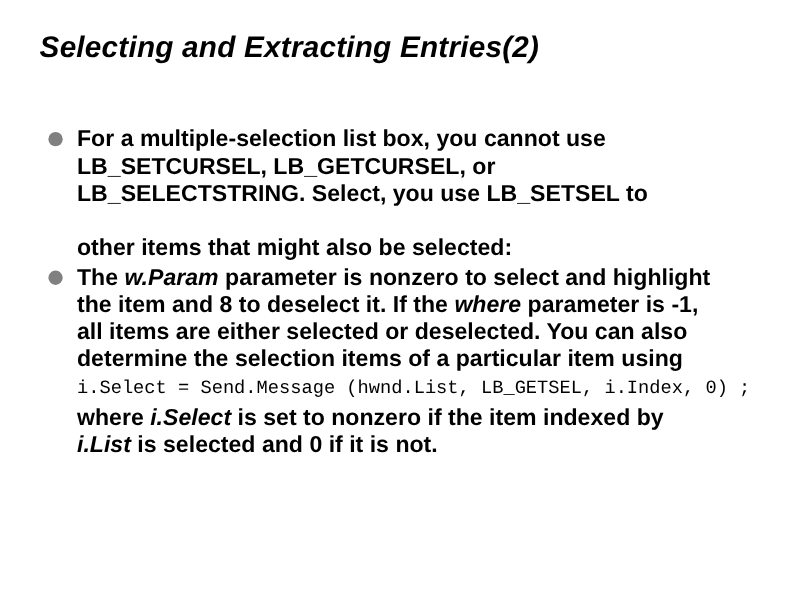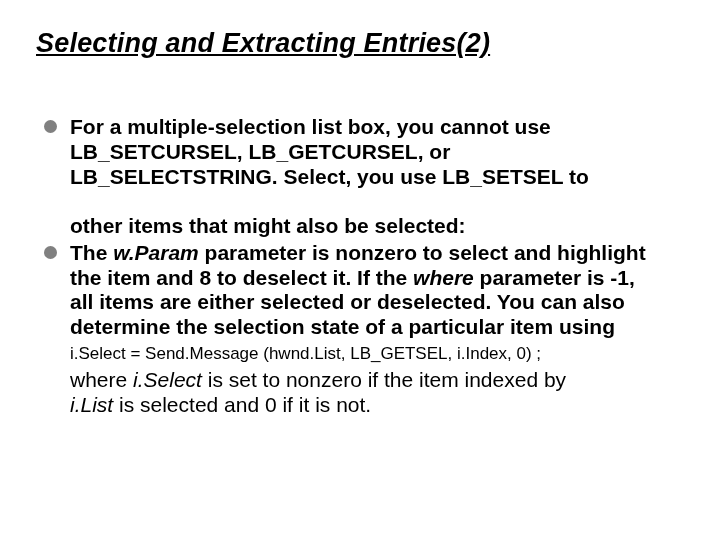--- a/index.html
+++ b/index.html
@@ -16,21 +16,20 @@
     width: 720px;
     height: 540px;
     padding: 28px 36px 0 36px;
   }
   .title {
     font-size: 27px;
     font-weight: bold;
     font-style: italic;
     margin: 0 0 56px 0;
     letter-spacing: 0.2px;
-    text-decoration: underline;
   }
   ul.bullets {
     list-style: none;
     margin: 0;
     padding: 0 4px 0 8px;
     font-weight: bold;
   }
   ul.bullets > li {
     position: relative;
     padding-left: 26px;
@@ -47,25 +46,27 @@
     height: 13px;
     background: #808080;
     border-radius: 50%;
   }
   .sub {
     padding-left: 34px;
     font-size: 17px;
     line-height: 1.25;
     margin-top: 3px;
     margin-bottom: 4px;
+    font-family: Liberation Mono, monospace;
   }
   .cont {
     padding-left: 34px;
     font-size: 21px;
     line-height: 1.18;
+    font-weight: bold;
   }
   .ital { font-style: italic; }
 </style>
 </head>
 <body>
 
 <div class="slide">
 
   <h1 class="title">Selecting and Extracting Entries(2)</h1>
 
@@ -76,21 +77,21 @@
       <span>LB_SETCURSEL, LB_GETCURSEL, or</span><br>
       <span>LB_SELECTSTRING. Select, you use LB_SETSEL to</span><br>
       <br>
       <span>other items that might also be selected:</span><br>
     </li>
 
     <li>
       <span>The </span><span class="ital">w.Param</span><span> parameter is nonzero to select and highlight</span><br>
       <span>the item and 8 to deselect it. If the </span><span class="ital">where</span><span> parameter is -1,</span><br>
       <span>all items are either selected or deselected. You can also</span><br>
-      <span>determine the selection state of a particular item using</span>
+      <span>determine the selection items of a particular item using</span>
     </li>
 
   </ul>
 
   <div class="sub">i.Select = Send.Message (hwnd.List, LB_GETSEL, i.Index, 0) ;</div>
 
   <div class="cont">
     <span>where </span><span class="ital">i.Select</span><span> is set to nonzero if the item indexed by</span><br>
     <span class="ital">i.List</span><span> is selected and 0 if it is not.</span>
   </div>

